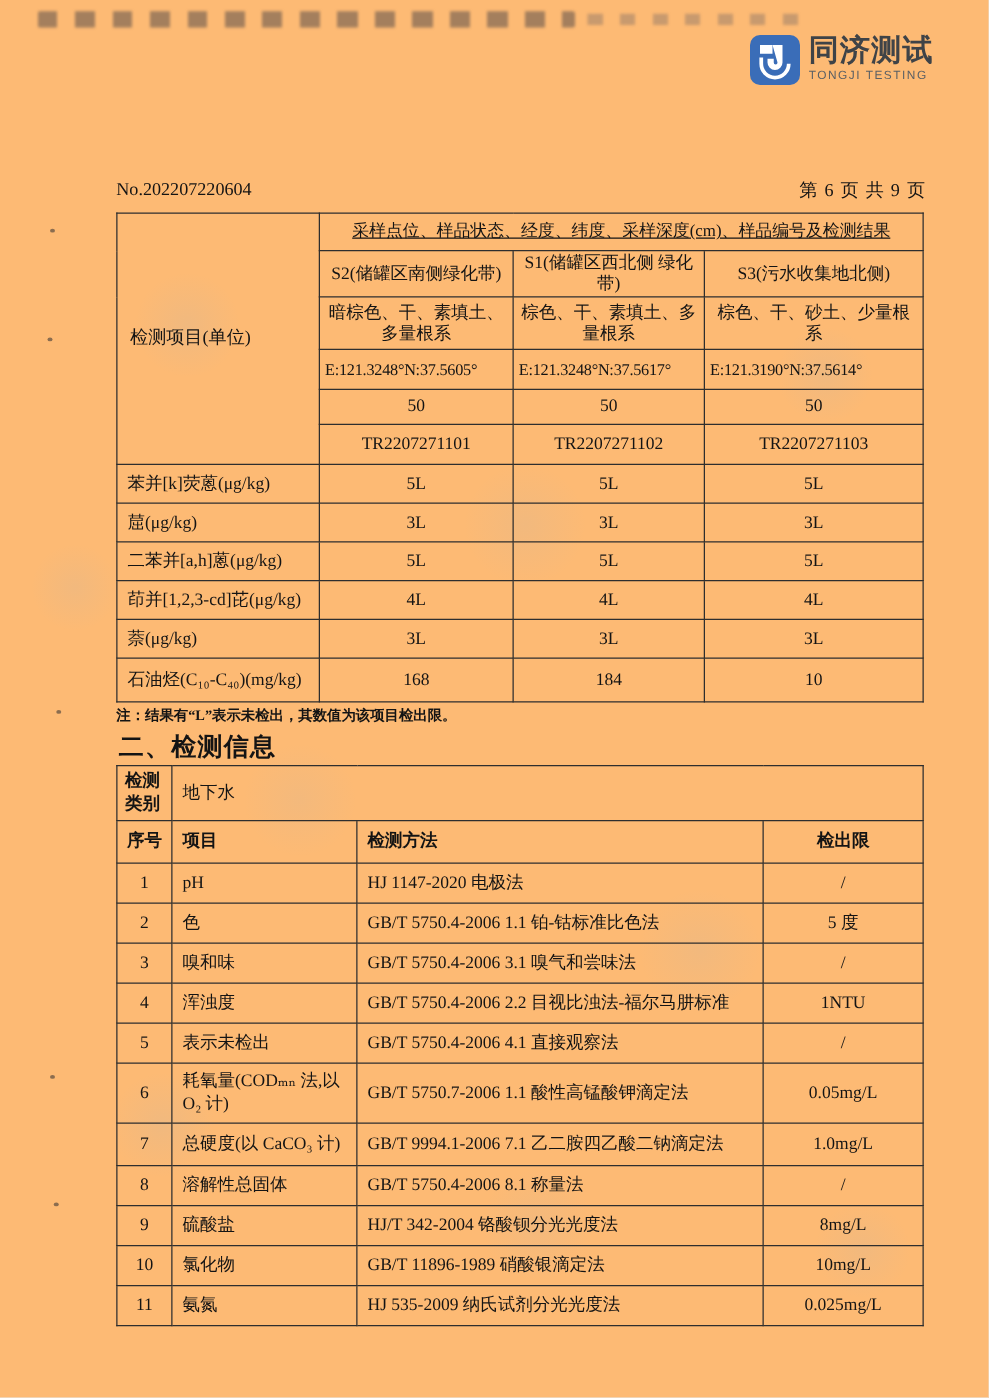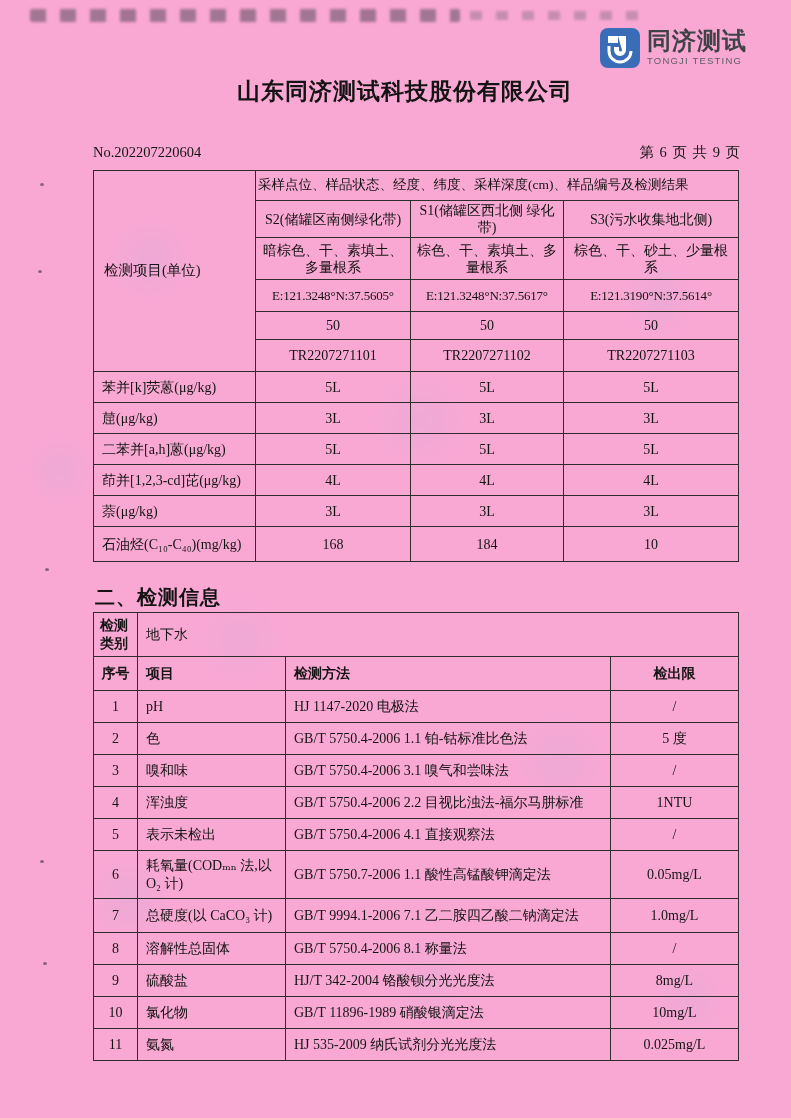--- a/index.html
+++ b/index.html
@@ -1,18 +1,18 @@
 <!DOCTYPE html>
 <html><head>
 <meta charset="utf-8">
 <style>
   html,body { margin:0; padding:0; background:#e8e8e8; }
   .page {
     position:relative; width:791px; height:1118px; margin:0 auto;
-    background:#f9a8d4; overflow:hidden;
+    background:#fdba74; overflow:hidden;
     font-family:"Liberation Serif","DejaVu Serif",serif;
     color:#141414;
   }
   
   .watermark {
     position:absolute; inset:0; pointer-events:none;
     background-image:
       radial-gradient(circle 60px at 150px 260px, rgba(130,175,220,.10), rgba(130,175,220,0) 70%),
       radial-gradient(circle 70px at 420px 420px, rgba(130,175,220,.09), rgba(130,175,220,0) 70%),
       radial-gradient(circle 55px at 660px 300px, rgba(130,175,220,.10), rgba(130,175,220,0) 70%),
@@ -50,23 +50,23 @@
   .meta    { position:absolute; left:93px; top:143px; width:648px; display:flex;
              justify-content:space-between; font-size:14.5px;align-items:center; }
   .meta .pageinfo { letter-spacing:1px; }
 
   table { border-collapse:collapse; table-layout:fixed; position:absolute; left:93px; background:transparent; }
   td { border:1px solid #2e2e2e; font-size:14px; line-height:1.22; padding:1px 4px; overflow:hidden; }
 
   
   .t1 { top:170px; width:645px; }
   .t1 .lefthead { text-align:left; padding-left:10px; font-size:14.5px; }
-  .t1 .tophdr { text-align:left; font-size:13.5px; padding:2px 2px; }
+  .t1 .tophdr { text-align:center; font-size:13.5px; padding:2px 2px;text-decoration:underline; }
   .t1 .c { text-align:center; }
-  .t1 .coords { text-align:center; font-size:13px; letter-spacing:-.2px;font-family:Liberation Serif, serif; }
+  .t1 .coords { text-align:left; font-size:13px; letter-spacing:-.2px;font-family:Liberation Serif, serif; }
   .t1 .item { text-align:left; padding-left:8px; }
   .t1 tr.h1 { height:30px; } .t1 tr.h2 { height:36px; } .t1 tr.h3 { height:42px; }
   .t1 tr.h4 { height:32px; } .t1 tr.h5 { height:28px; } .t1 tr.h6 { height:32px; }
   .t1 tr.r  { height:31px; } .t1 tr.rl { height:35px; }
 
   .note { position:absolute; left:93px; top:565px; width:648px; font-size:11.5px; font-weight:bold; }
 
   .sec2 { position:absolute; left:95px; top:584px; font-size:20px; font-weight:bold; letter-spacing:1px; }
 
   
@@ -99,21 +99,20 @@
         <path d="M18 8 h8 v14 a6 6 0 0 1 -12 0 v-3 h5 v3 a1.5 1.5 0 0 0 3 0 z" fill="#ffffff"></path>
         <path d="M9 18 v5 a11 11 0 0 0 22 0" fill="none" stroke="#ffffff" stroke-width="3"></path>
       </svg>
     </div>
     <div class="logo-texts">
       <div class="logo-name">同济测试</div>
       <div class="logo-sub">TONGJI TESTING</div>
     </div>
   </div>
 
-  <div class="company">山东同济测试科技股份有限公司</div>
 
   <div class="meta">
     <span>No.202207220604</span>
     <span class="pageinfo">第 6 页 共 9 页</span>
   </div>
 
   <table class="t1">
     <colgroup>
         <col style="width:162px">
         <col style="width:155px">
@@ -182,20 +181,21 @@
     </tr>
     <tr class="rl">
       <td class="item">石油烃(C₁₀-C₄₀)(mg/kg)</td>
       <td class="c">168</td>
       <td class="c">184</td>
       <td class="c">10</td>
     </tr>
   </tbody>
     </table>
 
+  <div class="note">注：结果有“L”表示未检出，其数值为该项目检出限。</div>
 
   <div class="sec2">二、检测信息</div>
 
   <table class="t2">
     <colgroup>
         <col style="width:44px">
         <col style="width:148px">
         <col style="width:325px">
         <col style="width:128px">
       </colgroup>

